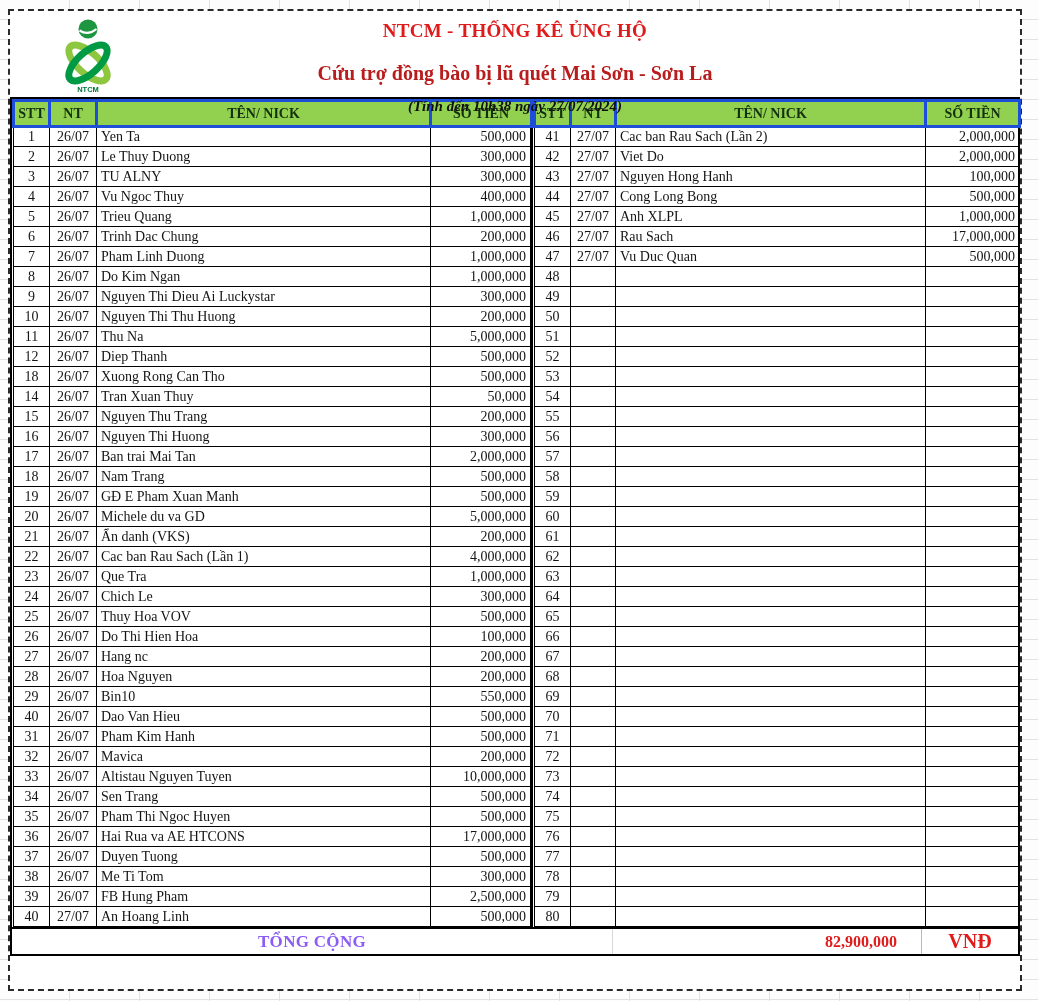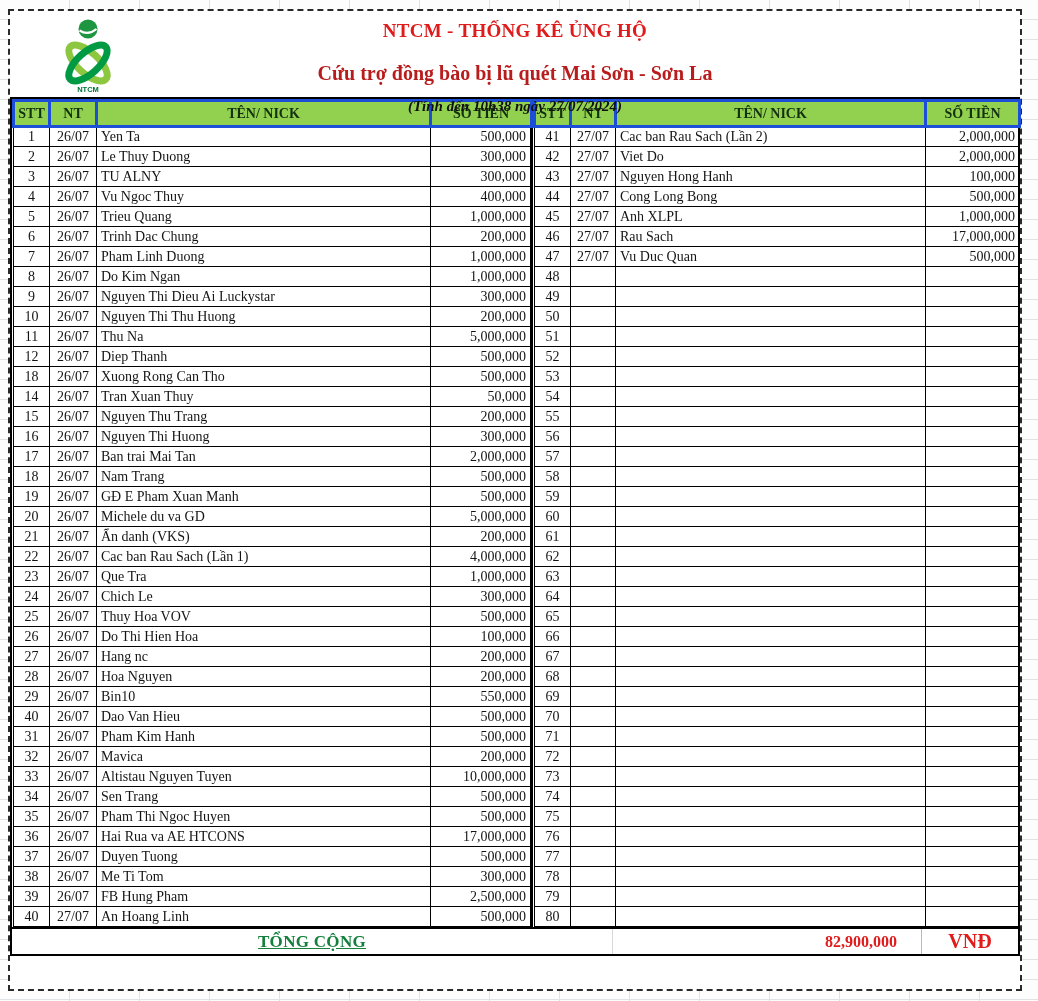--- a/index.html
+++ b/index.html
@@ -37,21 +37,21 @@
   td.stt-cell{text-align:center;padding:0;}
   td.date-cell{text-align:center;padding:0;}
   td.name-cell{text-align:left;}
   td.amount-cell{text-align:right;}
 
   .footer{
     display:grid;grid-template-columns:600px 310px 1fr;align-items:center;
     border:2px solid #000;box-sizing:border-box;width:1010px;height:29px;
   }
   .footer > div{height:100%;display:flex;align-items:center;box-sizing:border-box;}
-  .total-label{justify-content:center;color:#15803d;font-weight:bold;font-size:17px;letter-spacing:.3px;text-decoration:underline;}
+  .total-label{justify-content:center;color:#8b5cf6;font-weight:bold;font-size:17px;letter-spacing:.3px;}
   .total-amount{justify-content:flex-end;color:#e01b1b;font-weight:bold;font-size:16px;padding-right:24px;border-right:1px solid #b9b9b9;border-left:1px solid #d8d8d8;}
   .total-currency{justify-content:center;color:#e01b1b;font-weight:bold;font-size:20px;}
 </style>
 </head>
 <body>
 
 <div class="sheet">
 
   <div class="header">
     <svg class="logo" viewBox="0 0 64 78" xmlns="http://www.w3.org/2000/svg">

